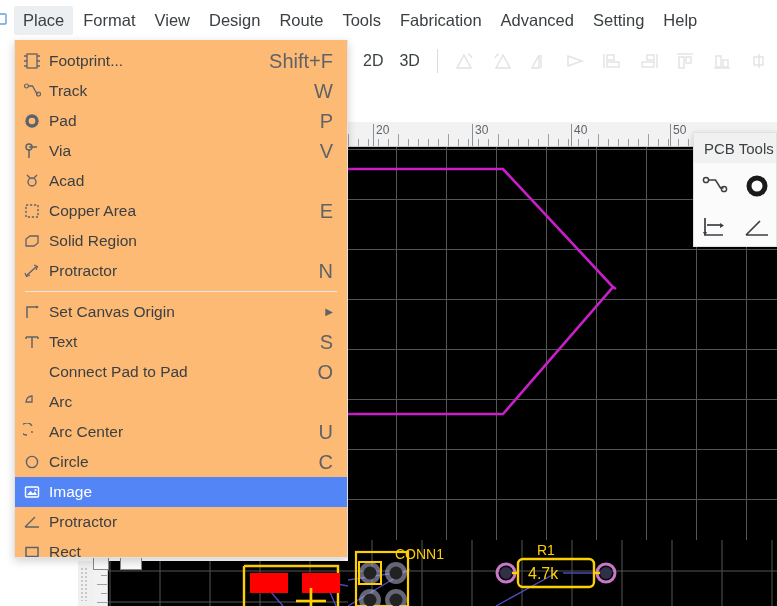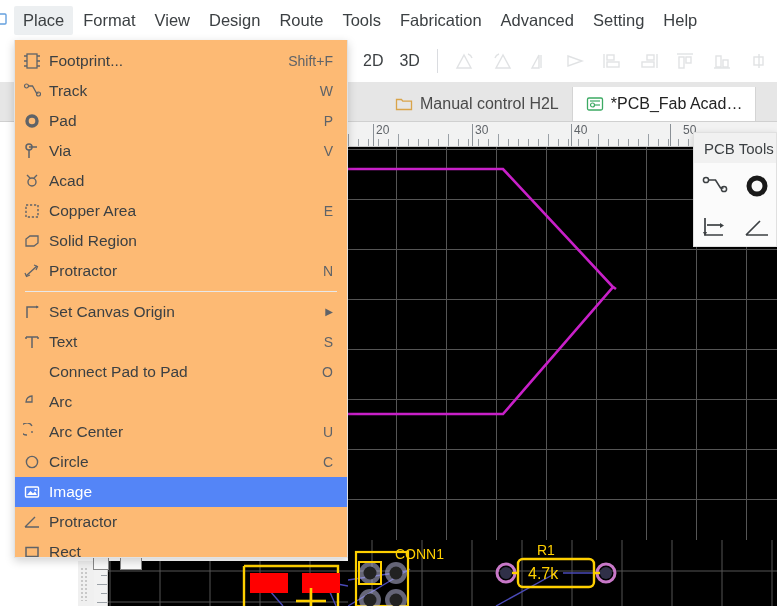--- a/index.html
+++ b/index.html
@@ -180,21 +180,21 @@
     font-size: 15.5px; color: #3c4043;
   }
   .mrow.sel { background: #5485f7; color: #ffffff; }
   .mrow .mi {
     width: 34px; flex: 0 0 34px;
     display: flex; align-items: center; justify-content: center;
     color: #5f6368;
   }
   .mrow.sel .mi { color: #fff; }
   .mrow .mlabel { flex: 1 1 auto; white-space: nowrap; }
-  .mrow .mkey { font-size: 14px; color: #5f6368; }
+  .mrow .mkey { font-size: 20px; color: #5f6368; }
   .mrow.sel .mkey { color: #fff; }
   .mrow .marrow {
     font-size: 10px; color: #5f6368; line-height: 1;
   }
   .msep { height: 1px; background: #e8e8e8; margin: 5px 10px 5px 10px; }
 
   
   .pcbtools {
     position: absolute; left: 693px; top: 132px;
     width: 84px; height: 115px;
@@ -282,21 +282,21 @@
           <div class="tick mid" style="left: 300px;"></div>
           <div class="tick mid" style="left: 350px;"></div>
           <div class="tick mid" style="left: 400px;"></div>
           <div class="tick major" style="left: 25px;"></div>
           <div class="lbl" style="left: 25px;">20</div>
           <div class="tick major" style="left: 124px;"></div>
           <div class="lbl" style="left: 124px;">30</div>
           <div class="tick major" style="left: 223px;"></div>
           <div class="lbl" style="left: 223px;">40</div>
           <div class="tick major" style="left: 322px;"></div>
-          <div class="lbl" style="left: 332px;">50</div>
+          <div class="lbl" style="left: 322px;">50</div>
         </div>
     </div>
 
     <div class="grid"></div>
 
     <svg class="board-outline" width="429" height="459">
       <polyline points="-5,22 155,22 265,140 155,267 -5,267" fill="none" stroke="#c820c8" stroke-width="2.6"></polyline>
       <polyline points="265,140 268,142" fill="none" stroke="#c820c8" stroke-width="2.6"></polyline>
     </svg>
   </div>
@@ -395,40 +395,20 @@
     <div class="vt" style="top:41px;width:10px;"></div>
   </div>
 
   <div class="panel-stub">
     <div class="panel-dots"></div>
   </div>
 
   <div class="btn-stub" style="left:93px;"></div>
   <div class="btn-stub" style="left:120px;width:22px;"></div>
 
-  <div class="tabbar">
-    <div class="tab-spacer"></div>
-
-    <div class="tab">
-      <svg class="ticon" viewBox="0 0 18 16">
-        <path d="M1.5 3.5h5l1.3 1.6h8.7v8.4H1.5z" fill="none" stroke="#d9a44a" stroke-width="1.3"></path>
-      </svg>
-      <span>Manual control H2L</span>
-    </div>
-
-    <div class="tab active">
-      <svg class="ticon" viewBox="0 0 18 16">
-        <rect x="1.5" y="2" width="15" height="12" rx="1.5" fill="none" stroke="#3caa63" stroke-width="1.3"></rect>
-        <circle cx="6.5" cy="9" r="2" fill="none" stroke="#3caa63" stroke-width="1.2"></circle>
-        <line x1="8.5" y1="9" x2="14" y2="9" stroke="#3caa63" stroke-width="1.2"></line>
-        <line x1="4" y1="5" x2="14" y2="5" stroke="#3caa63" stroke-width="1.2"></line>
-      </svg>
-      <span>*PCB_Fab Acad…</span>
-    </div>
-  </div>
 
   <div class="viewbar">
     <div style="width:355px;flex:0 0 355px"></div>
 
     <div class="vb-text">2D</div>
     <div class="vb-text">3D</div>
     <div class="vb-sep"></div>
 
     <div class="vb-icon">
       <svg width="22" height="20" viewBox="0 0 22 20">

